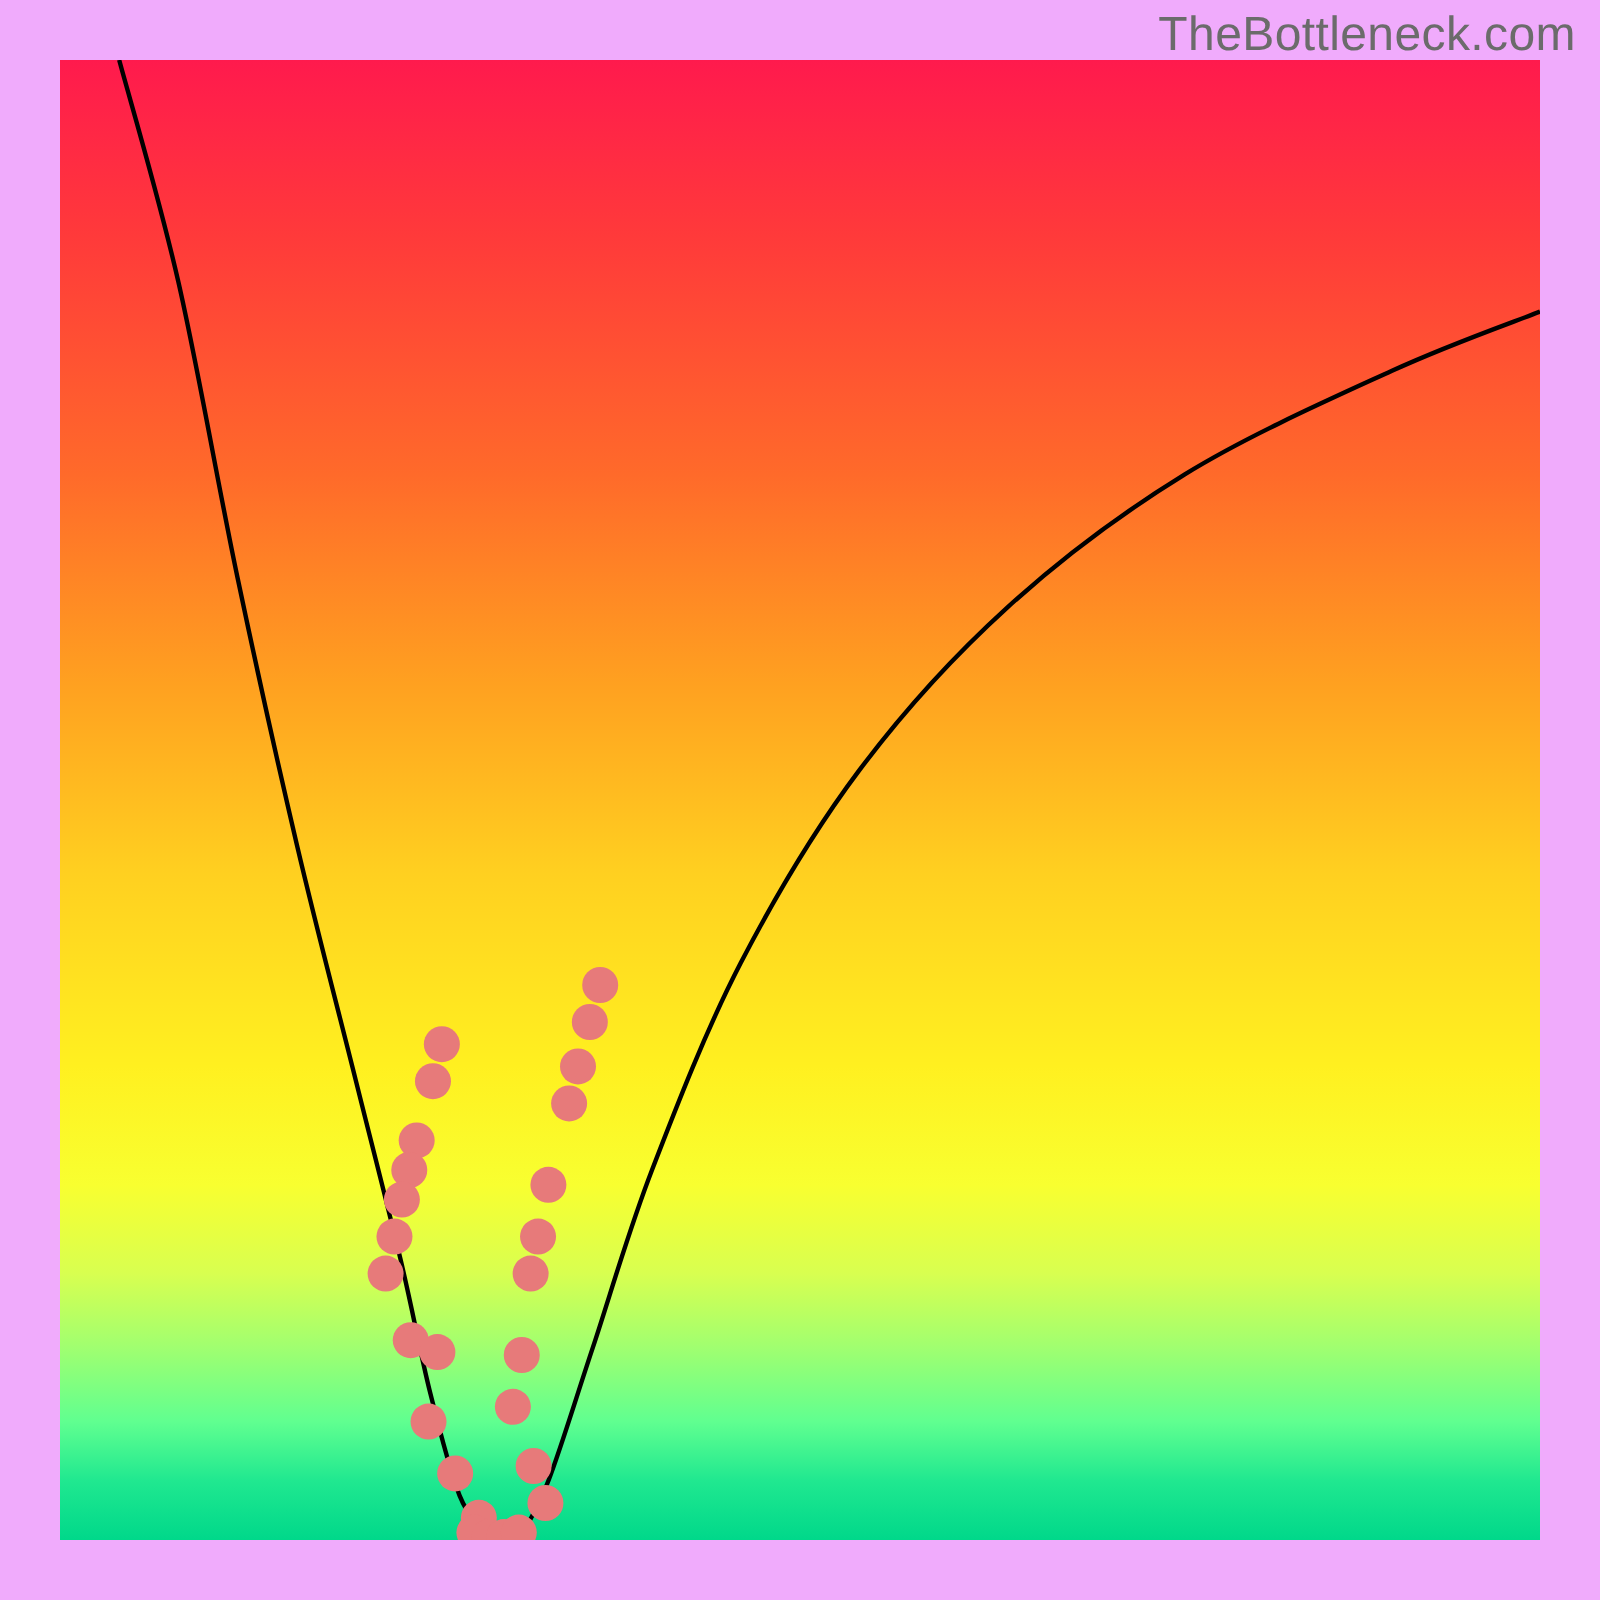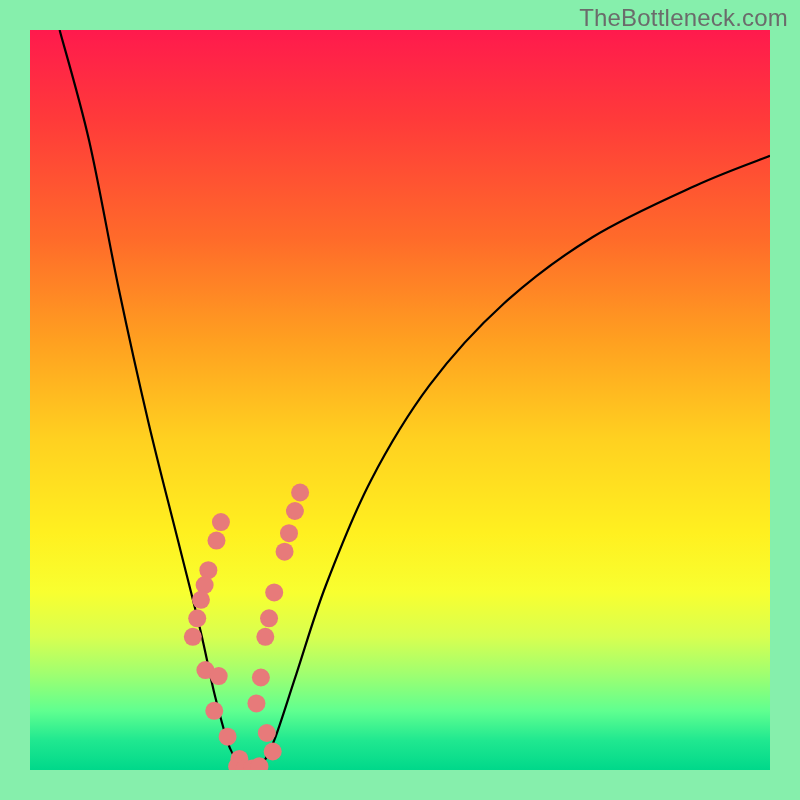--- a/index.html
+++ b/index.html
@@ -10,21 +10,21 @@
     overflow: hidden;
     background: #000;
     font-family: Arial, Helvetica, sans-serif;
   }
   .frame {
     position: absolute;
     top: 0;
     left: 0;
     width: 800px;
     height: 800px;
-    background: #86efac;
+    background: #f0abfc;
   }
   .plot-area {
     position: absolute;
     top: 30px;
     left: 30px;
     width: 740px;
     height: 740px;
     background: linear-gradient(to bottom,
       #ff1a4d 0%,
       #ff3a3a 12%,

